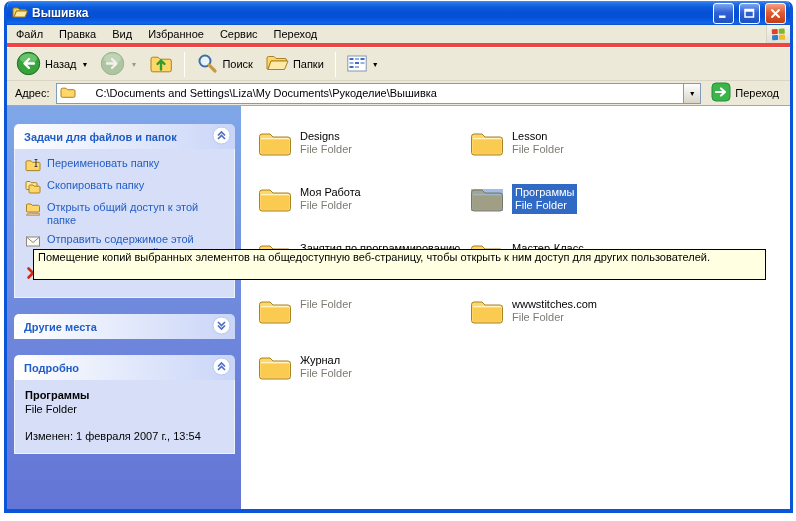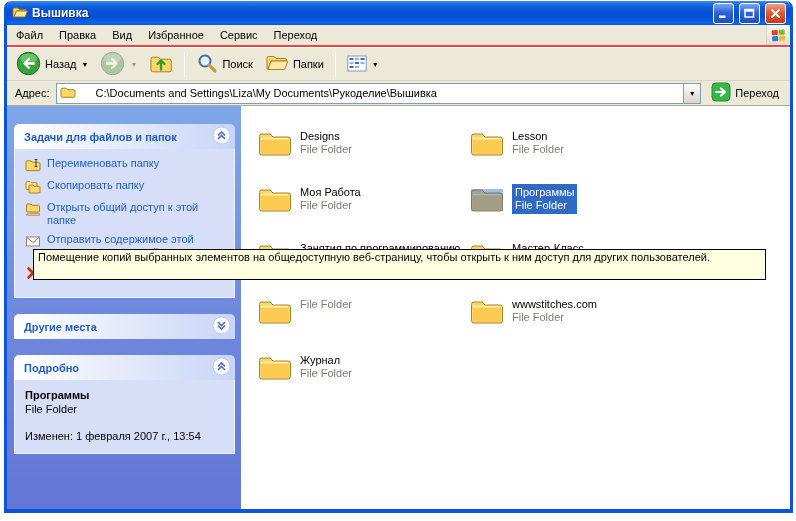--- a/index.html
+++ b/index.html
@@ -15,21 +15,21 @@
     border-radius:5px 5px 0 0;
     background:linear-gradient(180deg,#3F8CF3 0%,#2172E8 10%,#0D5BDB 26%,#0550D5 48%,#0550D5 66%,#0B5CE2 82%,#1166EF 92%,#0A52C8 100%); }
   .title-text { flex:1; color:#fff; font-weight:bold; font-size:12px; text-shadow:1px 1px 1px #0A3580; }
   .win-btn { width:21px; height:21px; border:1px solid #fff; border-radius:3px;
     display:flex; align-items:center; justify-content:center; margin-left:1px; }
   .btn-blue { background:linear-gradient(180deg,#7FA4EF 0%,#2E63D5 45%,#1E50C0 100%); }
   .btn-close { background:linear-gradient(180deg,#F3A084 0%,#E25C33 45%,#C23C16 100%); }
 
   
   .menubar { height:22px; display:flex; align-items:stretch; background:#ECE9D8;
-    border-bottom:2px solid #ef4444; padding-left:1px; }
+    border-bottom:4px solid #ef4444; padding-left:1px; }
   .menu-item { display:flex; align-items:center; padding:0 8px; color:#000; }
   .menu-logo { margin-left:auto; width:24px; display:flex; align-items:center; justify-content:center;
     border-left:1px solid #D8D5C4; background:linear-gradient(180deg,#F7F5EC,#E2DFD0); }
 
   
   .toolbar { height:34px; display:flex; align-items:center; background:#ECE9D8;
     border-top:1px solid #fff; border-bottom:1px solid #D8D5C4; padding:0 4px; gap:2px; }
   .tb-btn { display:flex; align-items:center; gap:4px; padding:2px 5px; border-radius:3px; color:#000; }
   .tb-btn.disabled svg { opacity:.42; filter:grayscale(40%); }
   .tb-sep { width:1px; height:25px; background:#C8C5B2; border-right:1px solid #fff; margin:0 4px; }

